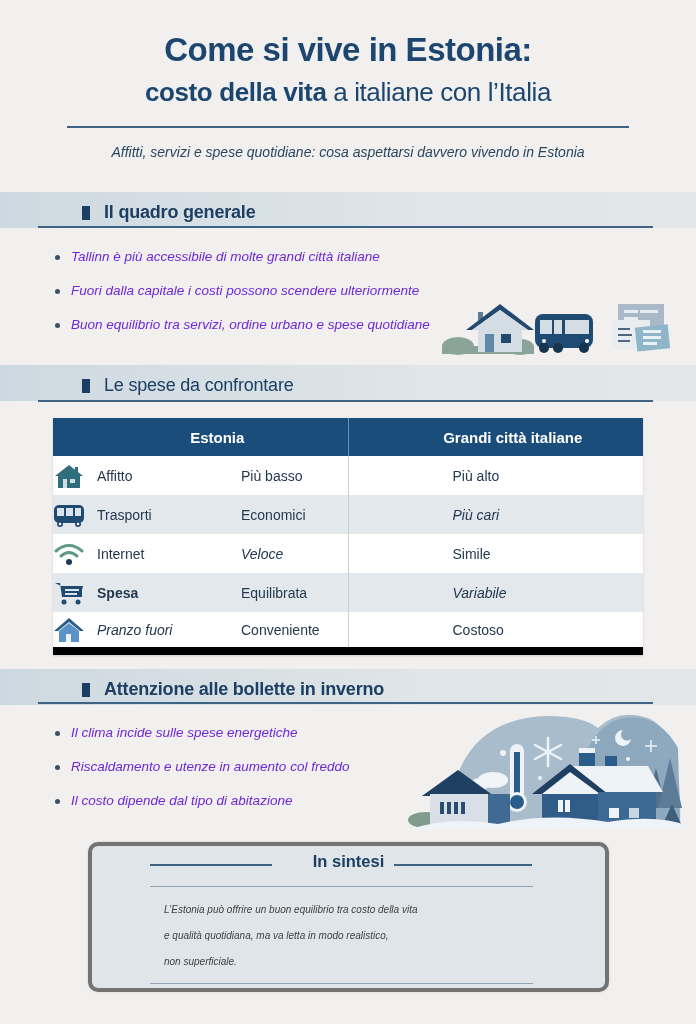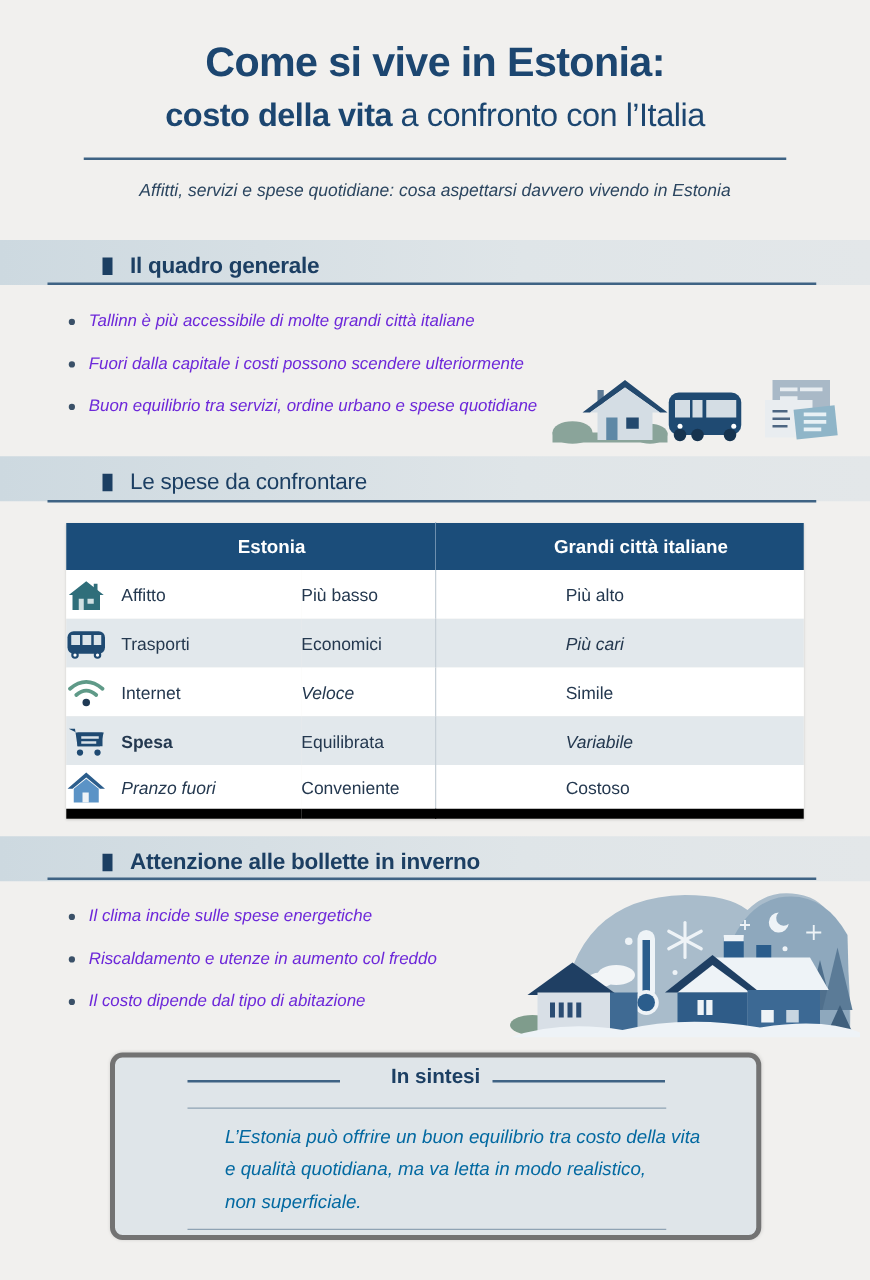--- a/index.html
+++ b/index.html
@@ -90,32 +90,32 @@
     position: absolute; top: 6px; left: 0; width: 100%; text-align: center;
     font-size: 16.5px; font-weight: bold; color: #1c3f63;
   }
   .summary .rl, .summary .rr {
     position: absolute; top: 18px; height: 1.5px; background: #3f6384;
   }
   .summary .rl { left: 58px; width: 122px; }
   .summary .rr2 { position: absolute; top: 18px; left: 302px; width: 138px; height: 1.5px; background: #3f6384; }
   .summary .under { position: absolute; top: 40px; left: 58px; width: 383px; height: 1px; background: #8fa3b4; }
   .summary .body {
-    position: absolute; top: 51px; left: 88px; width: 420px;
-    font-style: italic; font-size: 15px; line-height: 26px; color: #0369a1;
+    position: absolute; top: 51px; left: 72px; width: 420px;
+    font-style: italic; font-size: 10px; line-height: 26px; color: #404040;
   }
   .summary .bottom { position: absolute; top: 137px; left: 58px; width: 383px; height: 1px; background: #8fa3b4; }
   .illus { position: absolute; }
 </style>
 </head>
 <body>
 
 <div class="title">
   <h1>Come si vive in Estonia:</h1>
-  <h2><b>costo della vita</b><span> a confronto con l’Italia</span></h2>
+  <h2><b>costo della vita</b><span> a italiane con l’Italia</span></h2>
 </div>
 <div class="title-rule"></div>
 <div class="subtitle">Affitti, servizi e spese quotidiane: cosa aspettarsi davvero vivendo in Estonia</div>
 
 <div class="section-band" style="top:192px"></div>
 <div class="section-head" style="top:202px">
   <div class="marker"></div>
   <span class="label">Il quadro generale</span>
 </div>
 <div class="section-rule" style="top:226px"></div>

